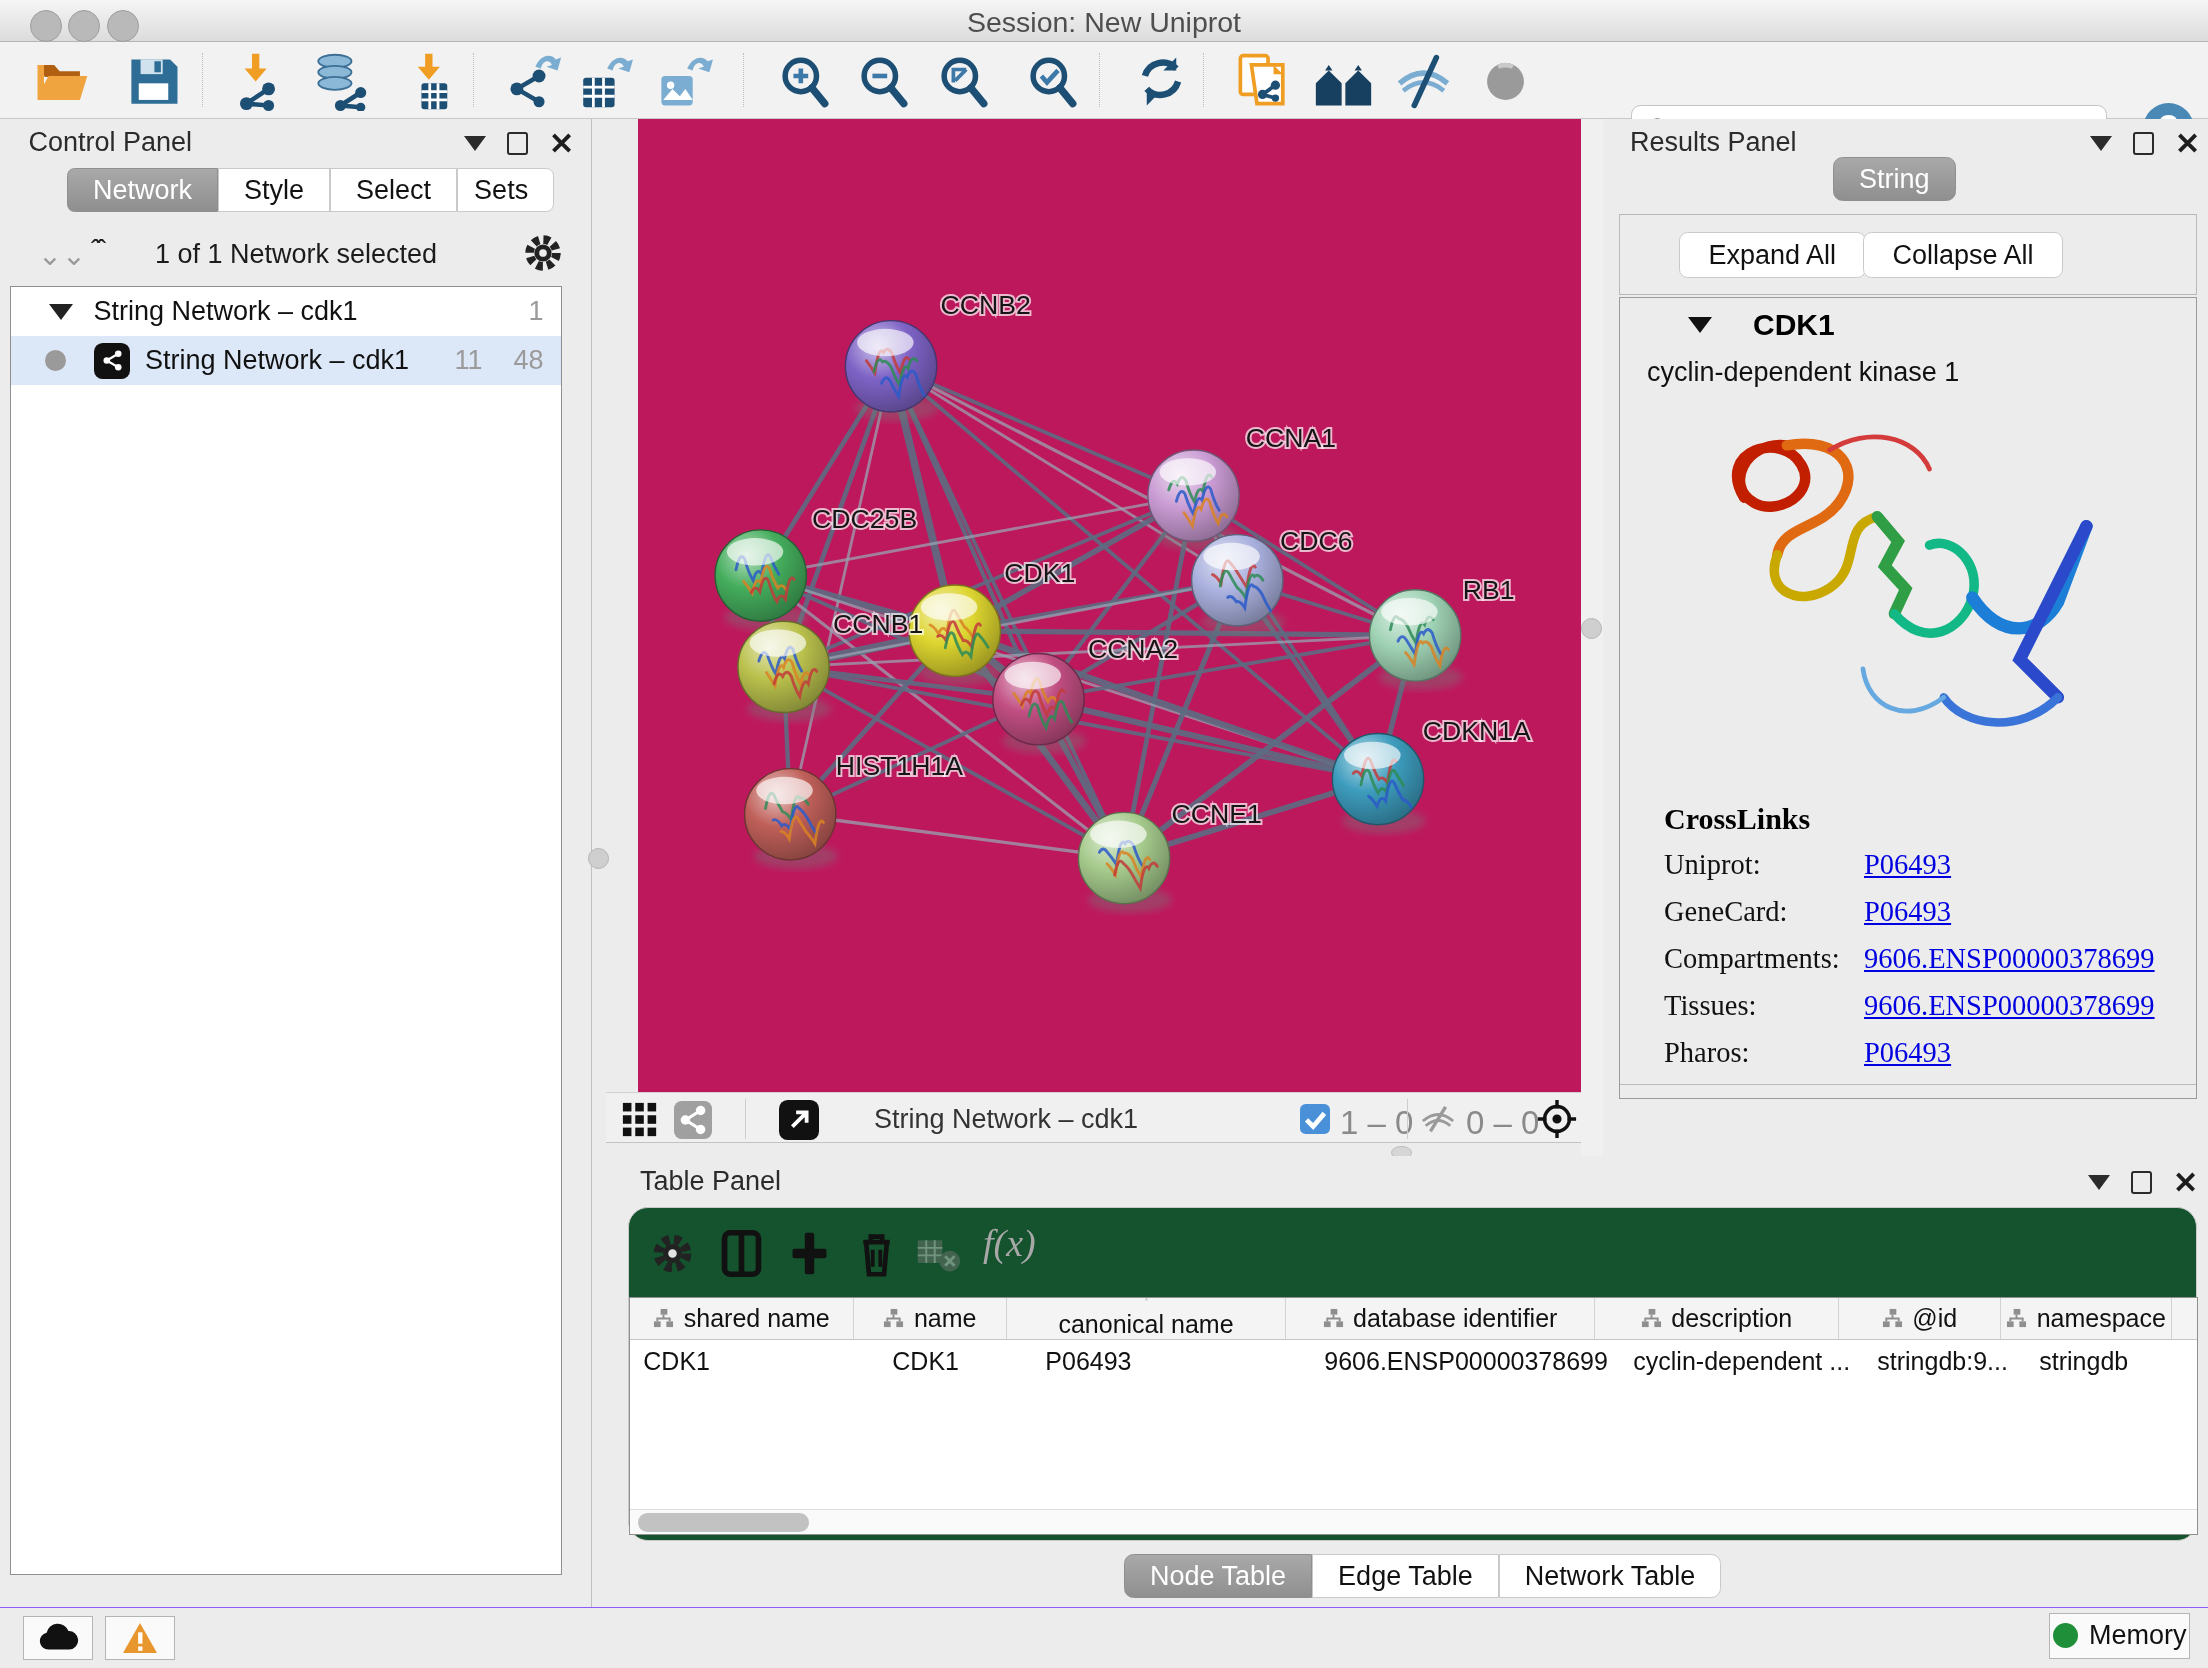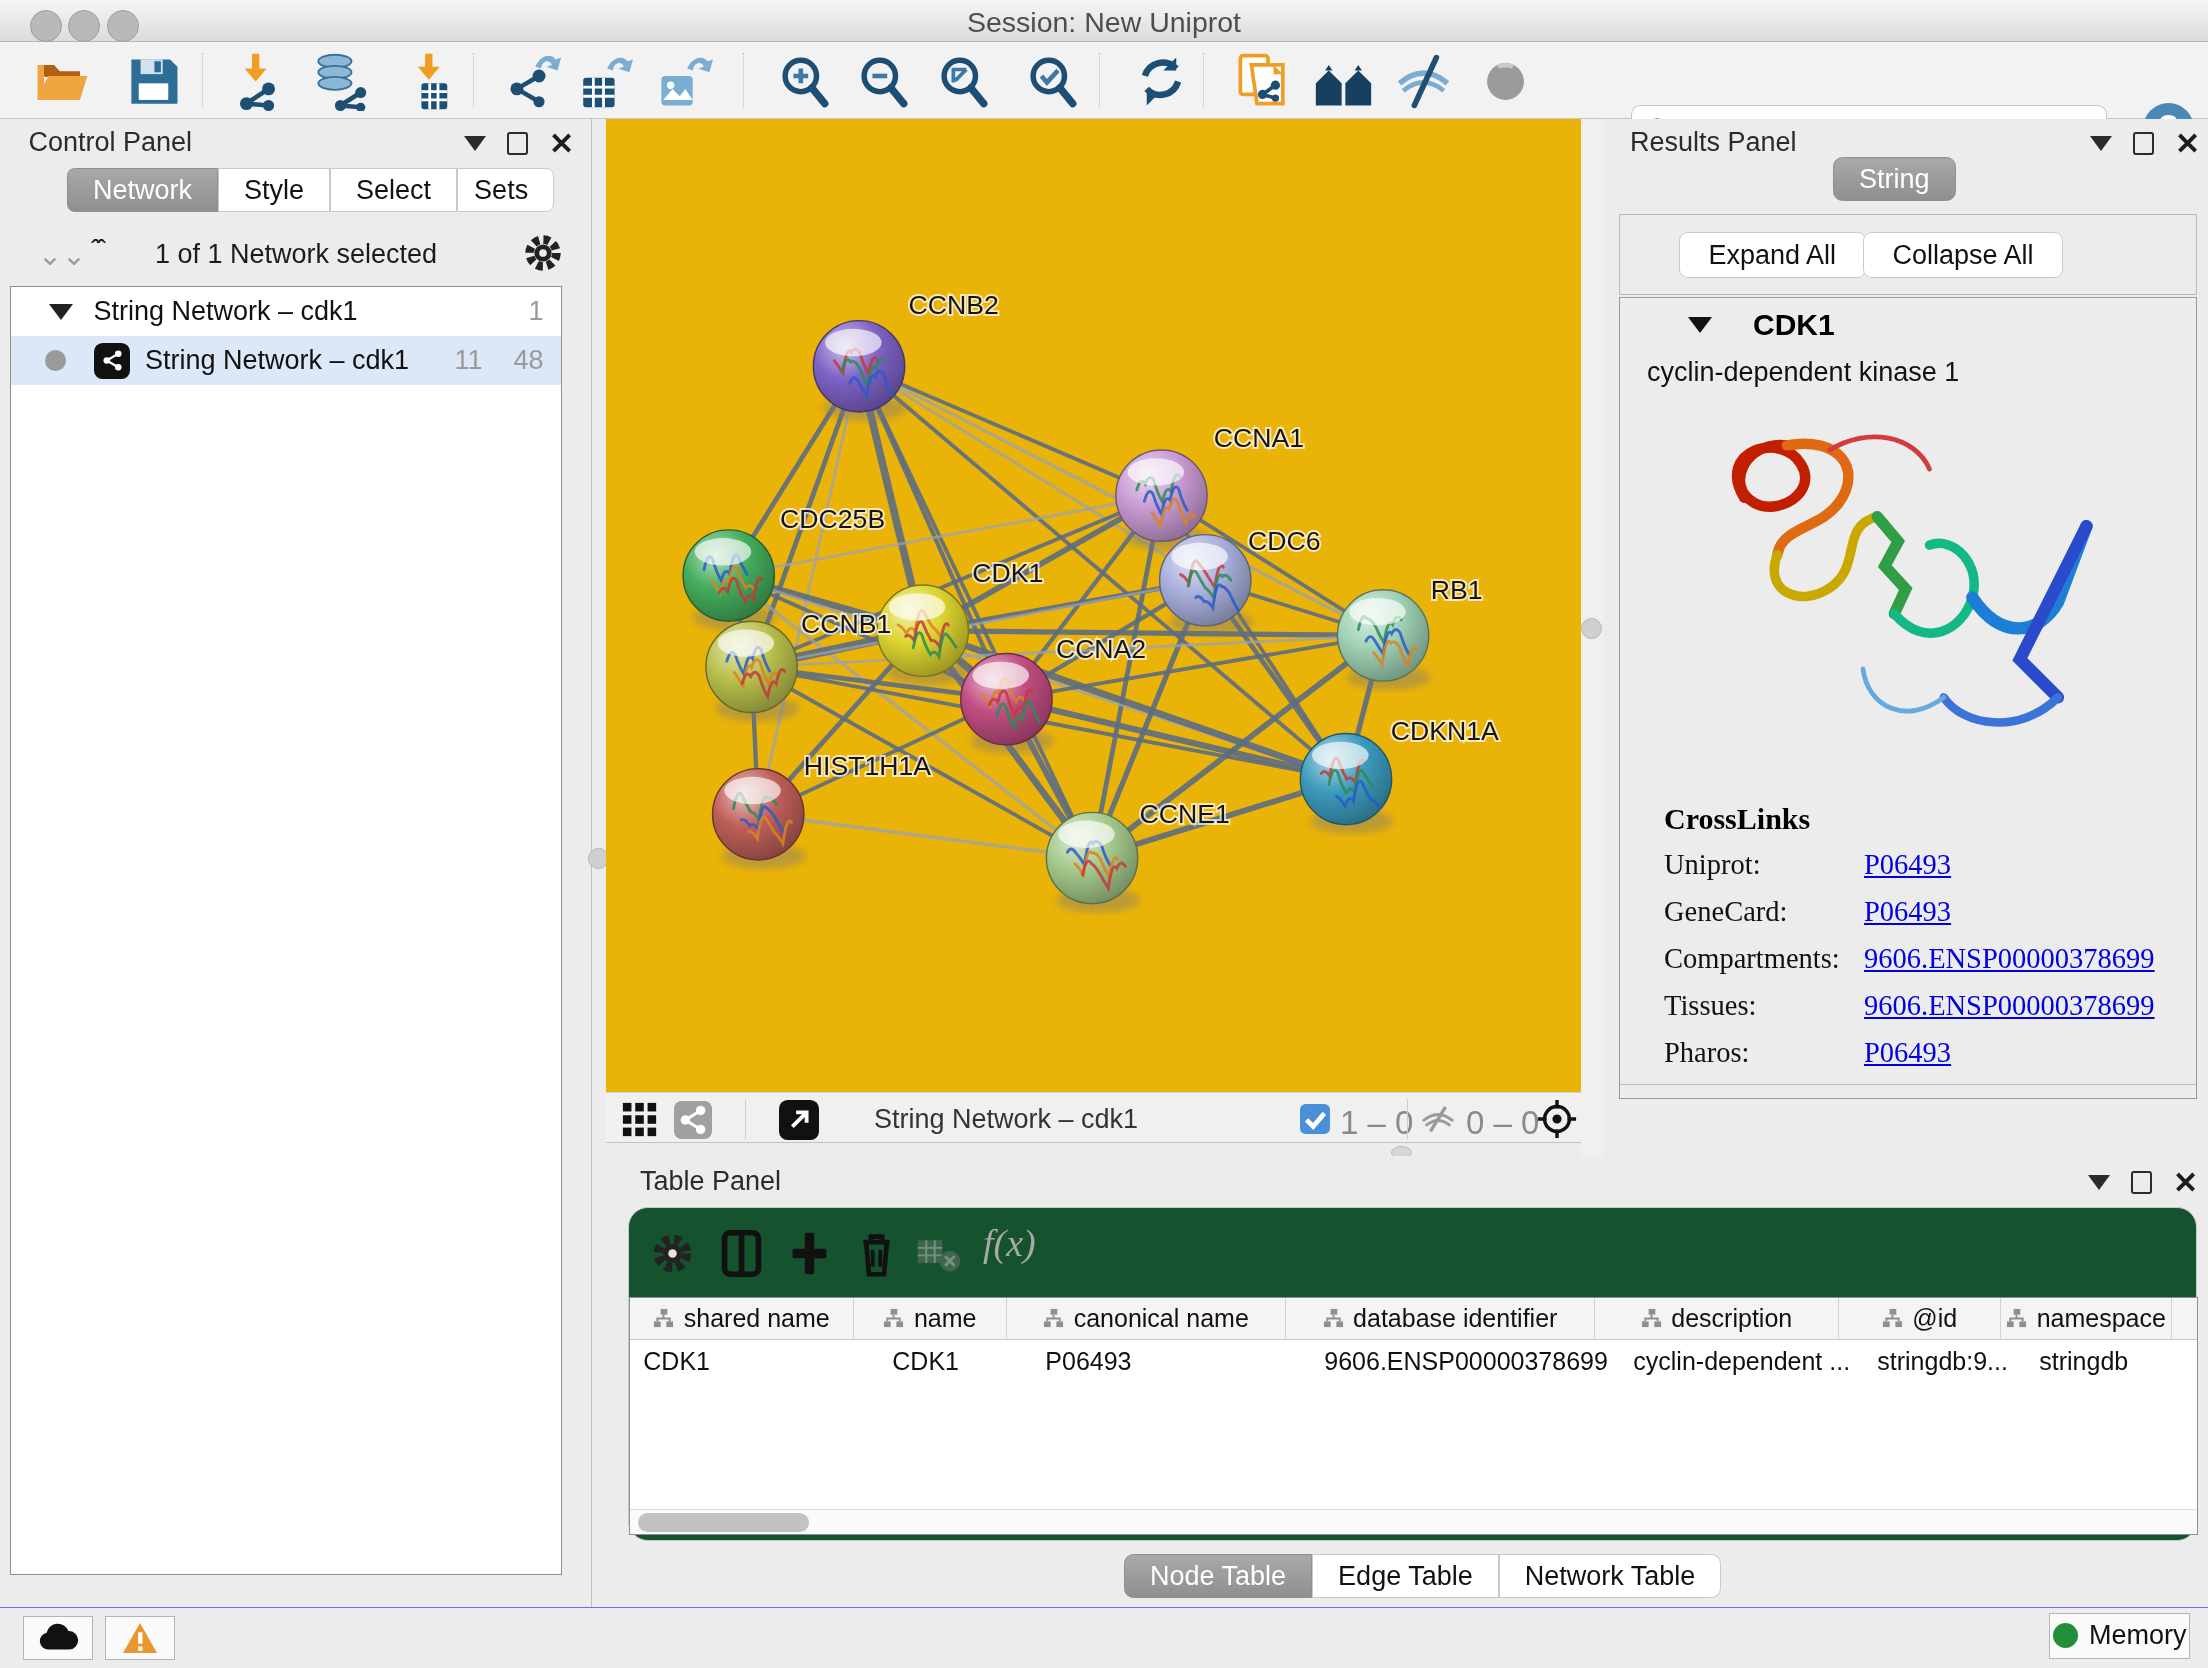--- a/index.html
+++ b/index.html
@@ -55,21 +55,21 @@
   .tree-row .caret { width:0; height:0; border-left:12.4px solid transparent;
     border-right:12.4px solid transparent; border-top:16px solid #222;
     margin:0 21px 0 38px; }
   .tree-row.selected { background:#dce7f7; }
   .tree-count { position:absolute; font-size:27px; color:#9a9a9a; }
   .net-dot { width:21px; height:21px; border-radius:50%; background:#9a9a9a;
     margin:0 28.5px 0 34px; }
   .share-badge { width:36px; height:36px; border-radius:8.6px; background:#111;
     margin-right:15px; flex:0 0 auto; display:flex; align-items:center; justify-content:center; }
   
-  #network-view { left:606px; top:119px; width:975px; height:973px; background:#eab308; }
+  #network-view { left:638px; top:119px; width:975px; height:973px; background:#be185d; }
   #net-gutter-right { left:1581px; top:119px; width:22px; height:1037px; background:#f0f0f0; }
   .split-handle { position:absolute; width:21px; height:21px; border-radius:50%;
     background:#cfcfcf; border:1px solid #b5b5b5; }
   #network-toolbar { left:606px; top:1092px; width:975px; height:51px; background:#f0f0f0;
     border-top:1px solid #d2d2d2; border-bottom:1px solid #c2c2c2; }
   .ntb-sep { position:absolute; top:5.7px; height:40px; border-left:1px solid #cdcdcd; }
   #ntb-title { position:absolute; left:268px; top:10.5px; font-size:27px; color:#333; }
   .ntb-count { font-size:33px; color:#8a8a8a; }
   #below-net-handle { left:1391px; top:1146px; width:21px; height:13.3px; border-radius:50%;
     background:#d6d6d6; border:1px solid #bdbdbd; }
@@ -744,21 +744,21 @@
           </div>
           <div class="nt-hcell" style="width: 153px;">
             <svg width="21" height="21" viewBox="0 0 22 22" fill="#8f8f8f">
               <rect x="8" y="1" width="7" height="6"></rect>
               <rect x="1" y="14" width="7" height="6"></rect>
               <rect x="14" y="14" width="7" height="6"></rect>
               <path d="M11 7v4M4.5 14v-3h13v3" stroke="#8f8f8f" stroke-width="2" fill="none"></path>
             </svg>
             <span>name</span>
           </div>
-          <div class="nt-hcell" style="width: 279px;">
+          <div class="nt-hcell" style="width: 279px; flex-direction: column;">
             <svg width="21" height="21" viewBox="0 0 22 22" fill="#8f8f8f">
               <rect x="8" y="1" width="7" height="6"></rect>
               <rect x="1" y="14" width="7" height="6"></rect>
               <rect x="14" y="14" width="7" height="6"></rect>
               <path d="M11 7v4M4.5 14v-3h13v3" stroke="#8f8f8f" stroke-width="2" fill="none"></path>
             </svg>
             <span>canonical name</span>
           </div>
           <div class="nt-hcell" style="width: 309px;">
             <svg width="21" height="21" viewBox="0 0 22 22" fill="#8f8f8f">

